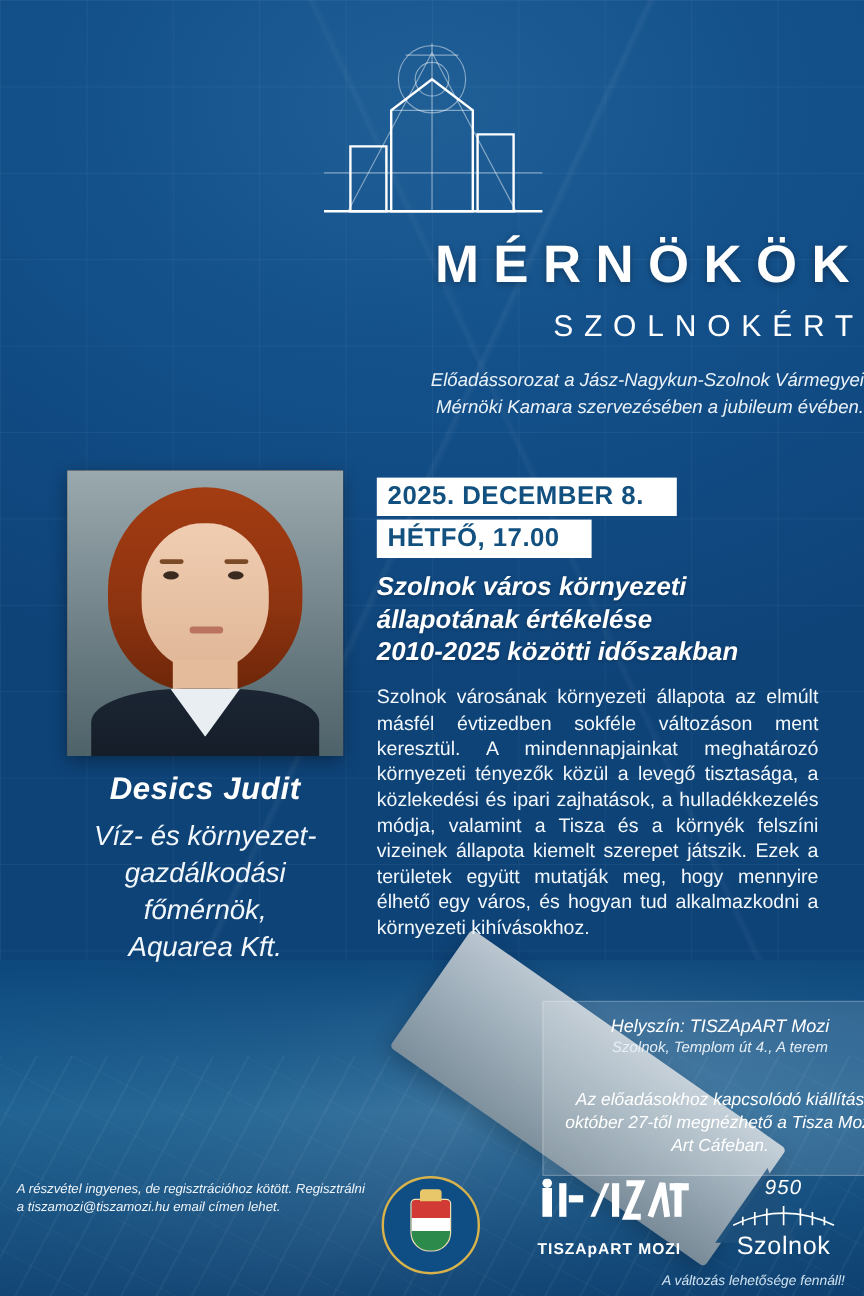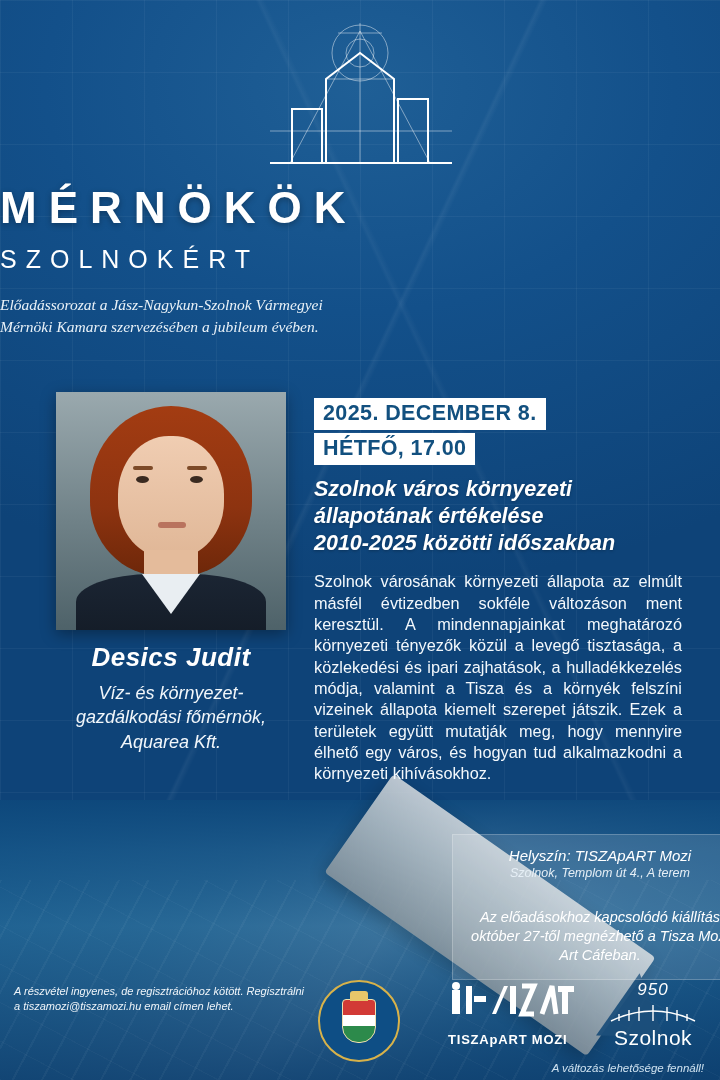--- a/index.html
+++ b/index.html
@@ -59,36 +59,35 @@
   .pencil:after{
     content:"";
     position:absolute; right:-52px; top:22px;
     border-left:56px solid #1d4f7a;
     border-top:38px solid transparent;
     border-bottom:38px solid transparent;
     opacity:.95;
   }
 
   
-  .logo-wrap { position:absolute; top:13px; left:0; right:0; text-align:left; }
+  .logo-wrap { position:absolute; top:26px; left:0; right:0; text-align:right; }
   .logo-mark { width:260px; height:160px; margin:0 auto; display:block; }
   .brand-title {
     margin-top:10px;
     font-size:44px; letter-spacing:12px; font-weight:700;
     text-shadow:0 2px 6px rgba(0,0,0,.3);
   }
   .brand-sub {
     margin-top:12px;
     font-size:25px; letter-spacing:9px; font-weight:400;
   }
   .tagline {
     margin-top:20px;
     font-size:15.5px; font-style:italic; line-height:1.45;
     color:#eaf2f8;
-    font-family:Liberation Serif, serif;
   }
 
   
   .speaker { position:absolute; left:52px; top:392px; width:238px; text-align:center; }
   .portrait {
     width:230px; height:238px; margin:0 auto;
     background:linear-gradient(160deg,#7d5a44 0%, #6d4a36 100%);
     position:relative; overflow:hidden;
     box-shadow:0 4px 14px rgba(0,0,0,.35);
   }
@@ -104,30 +103,30 @@
   .p-body{position:absolute;left:20px;top:182px;width:190px;height:70px;border-radius:40% 40% 0 0;background:linear-gradient(180deg,#1b2533 0%, #131b26 100%);}
   .p-collar{position:absolute;left:86px;top:182px;width:58px;height:40px;background:#e9eef2;transform:rotate(0deg);clip-path:polygon(0 0,100% 0,50% 100%);}
 
   .speaker-name {
     margin-top:12px;
     font-size:26px; font-style:italic; font-weight:700;
     letter-spacing:.5px;
   }
   .speaker-role {
     margin-top:8px;
-    font-size:18px; font-style:italic; line-height:1.35; color:#f2f7fb;
+    font-size:23px; font-style:italic; line-height:1.35; color:#f2f7fb;
   }
 
   
   .content { position:absolute; left:314px; top:398px; width:368px; }
   .date-line {
     display:inline-block;
     background:#fff; color:#12507f;
     font-size:21.5px; font-weight:700; letter-spacing:.4px;
-    padding:3px 9px 4px 9px;
+    padding:3px 27px 4px 9px;
     margin-bottom:3px;
   }
   .lecture-title {
     margin-top:8px;
     font-size:21.5px; font-weight:700; line-height:1.26;
     text-shadow:0 1px 3px rgba(0,0,0,.25);
     font-style:italic;
   }
   .lead {
     margin-top:14px;

